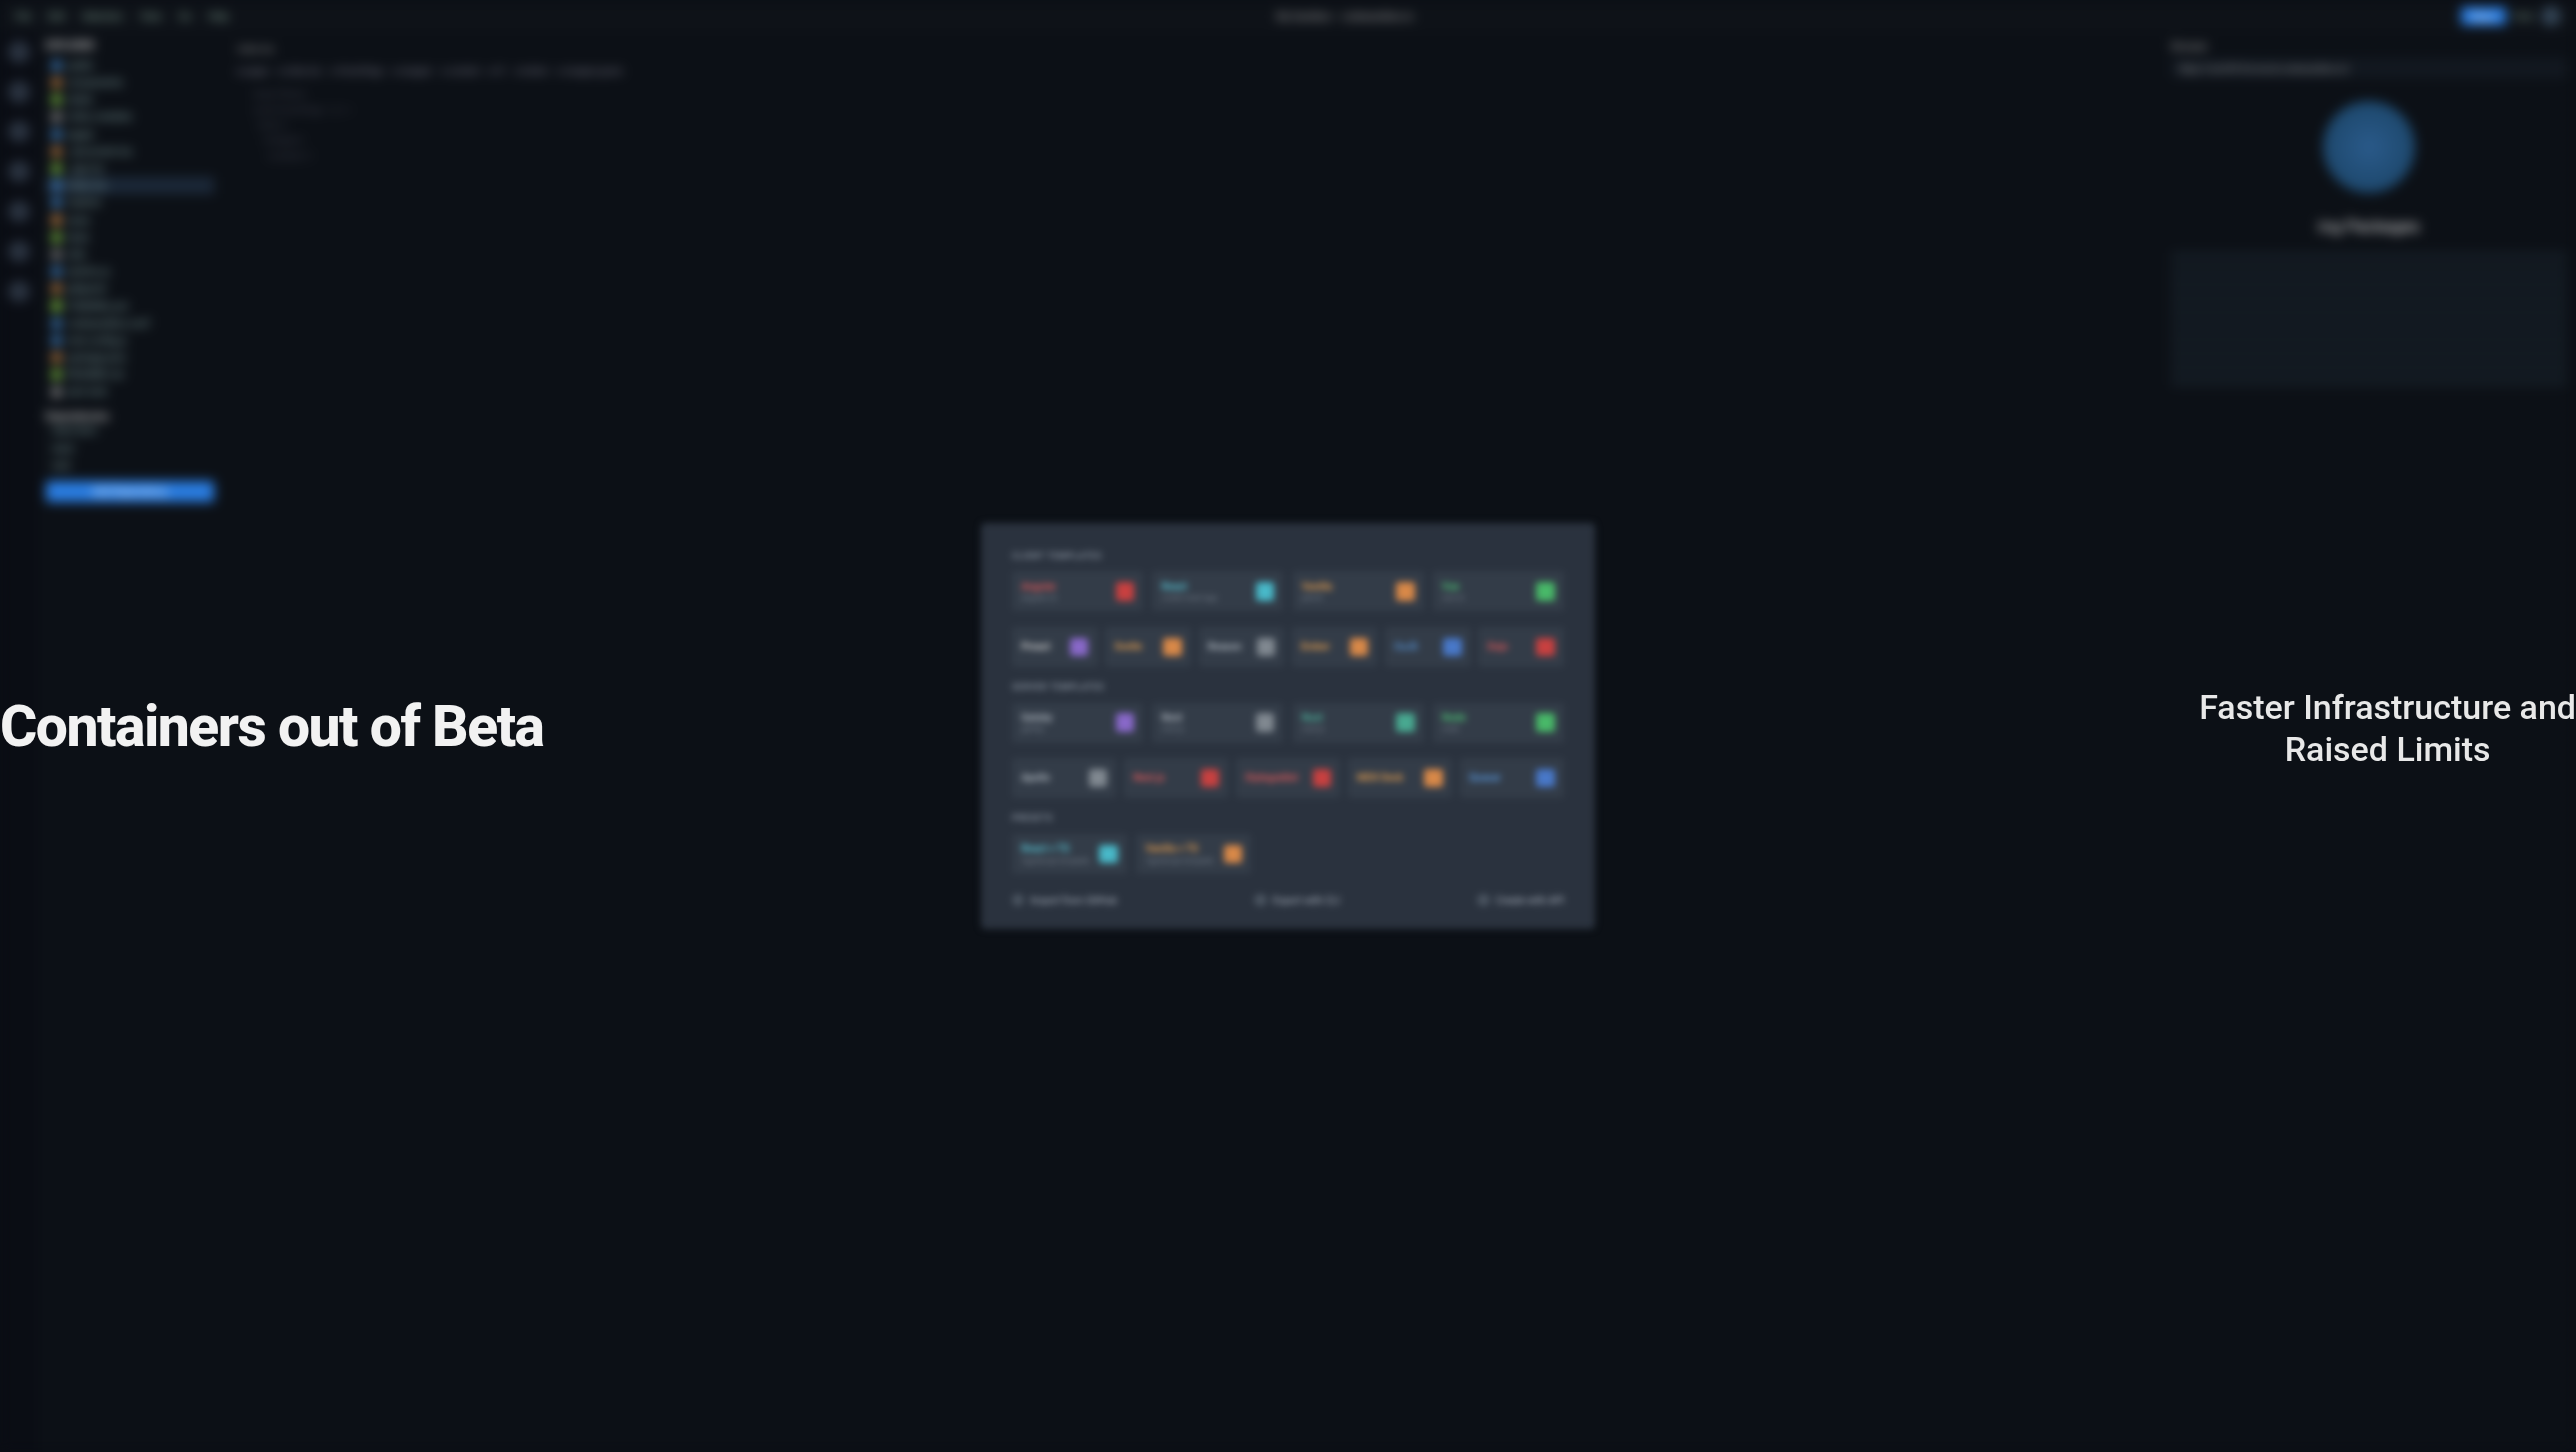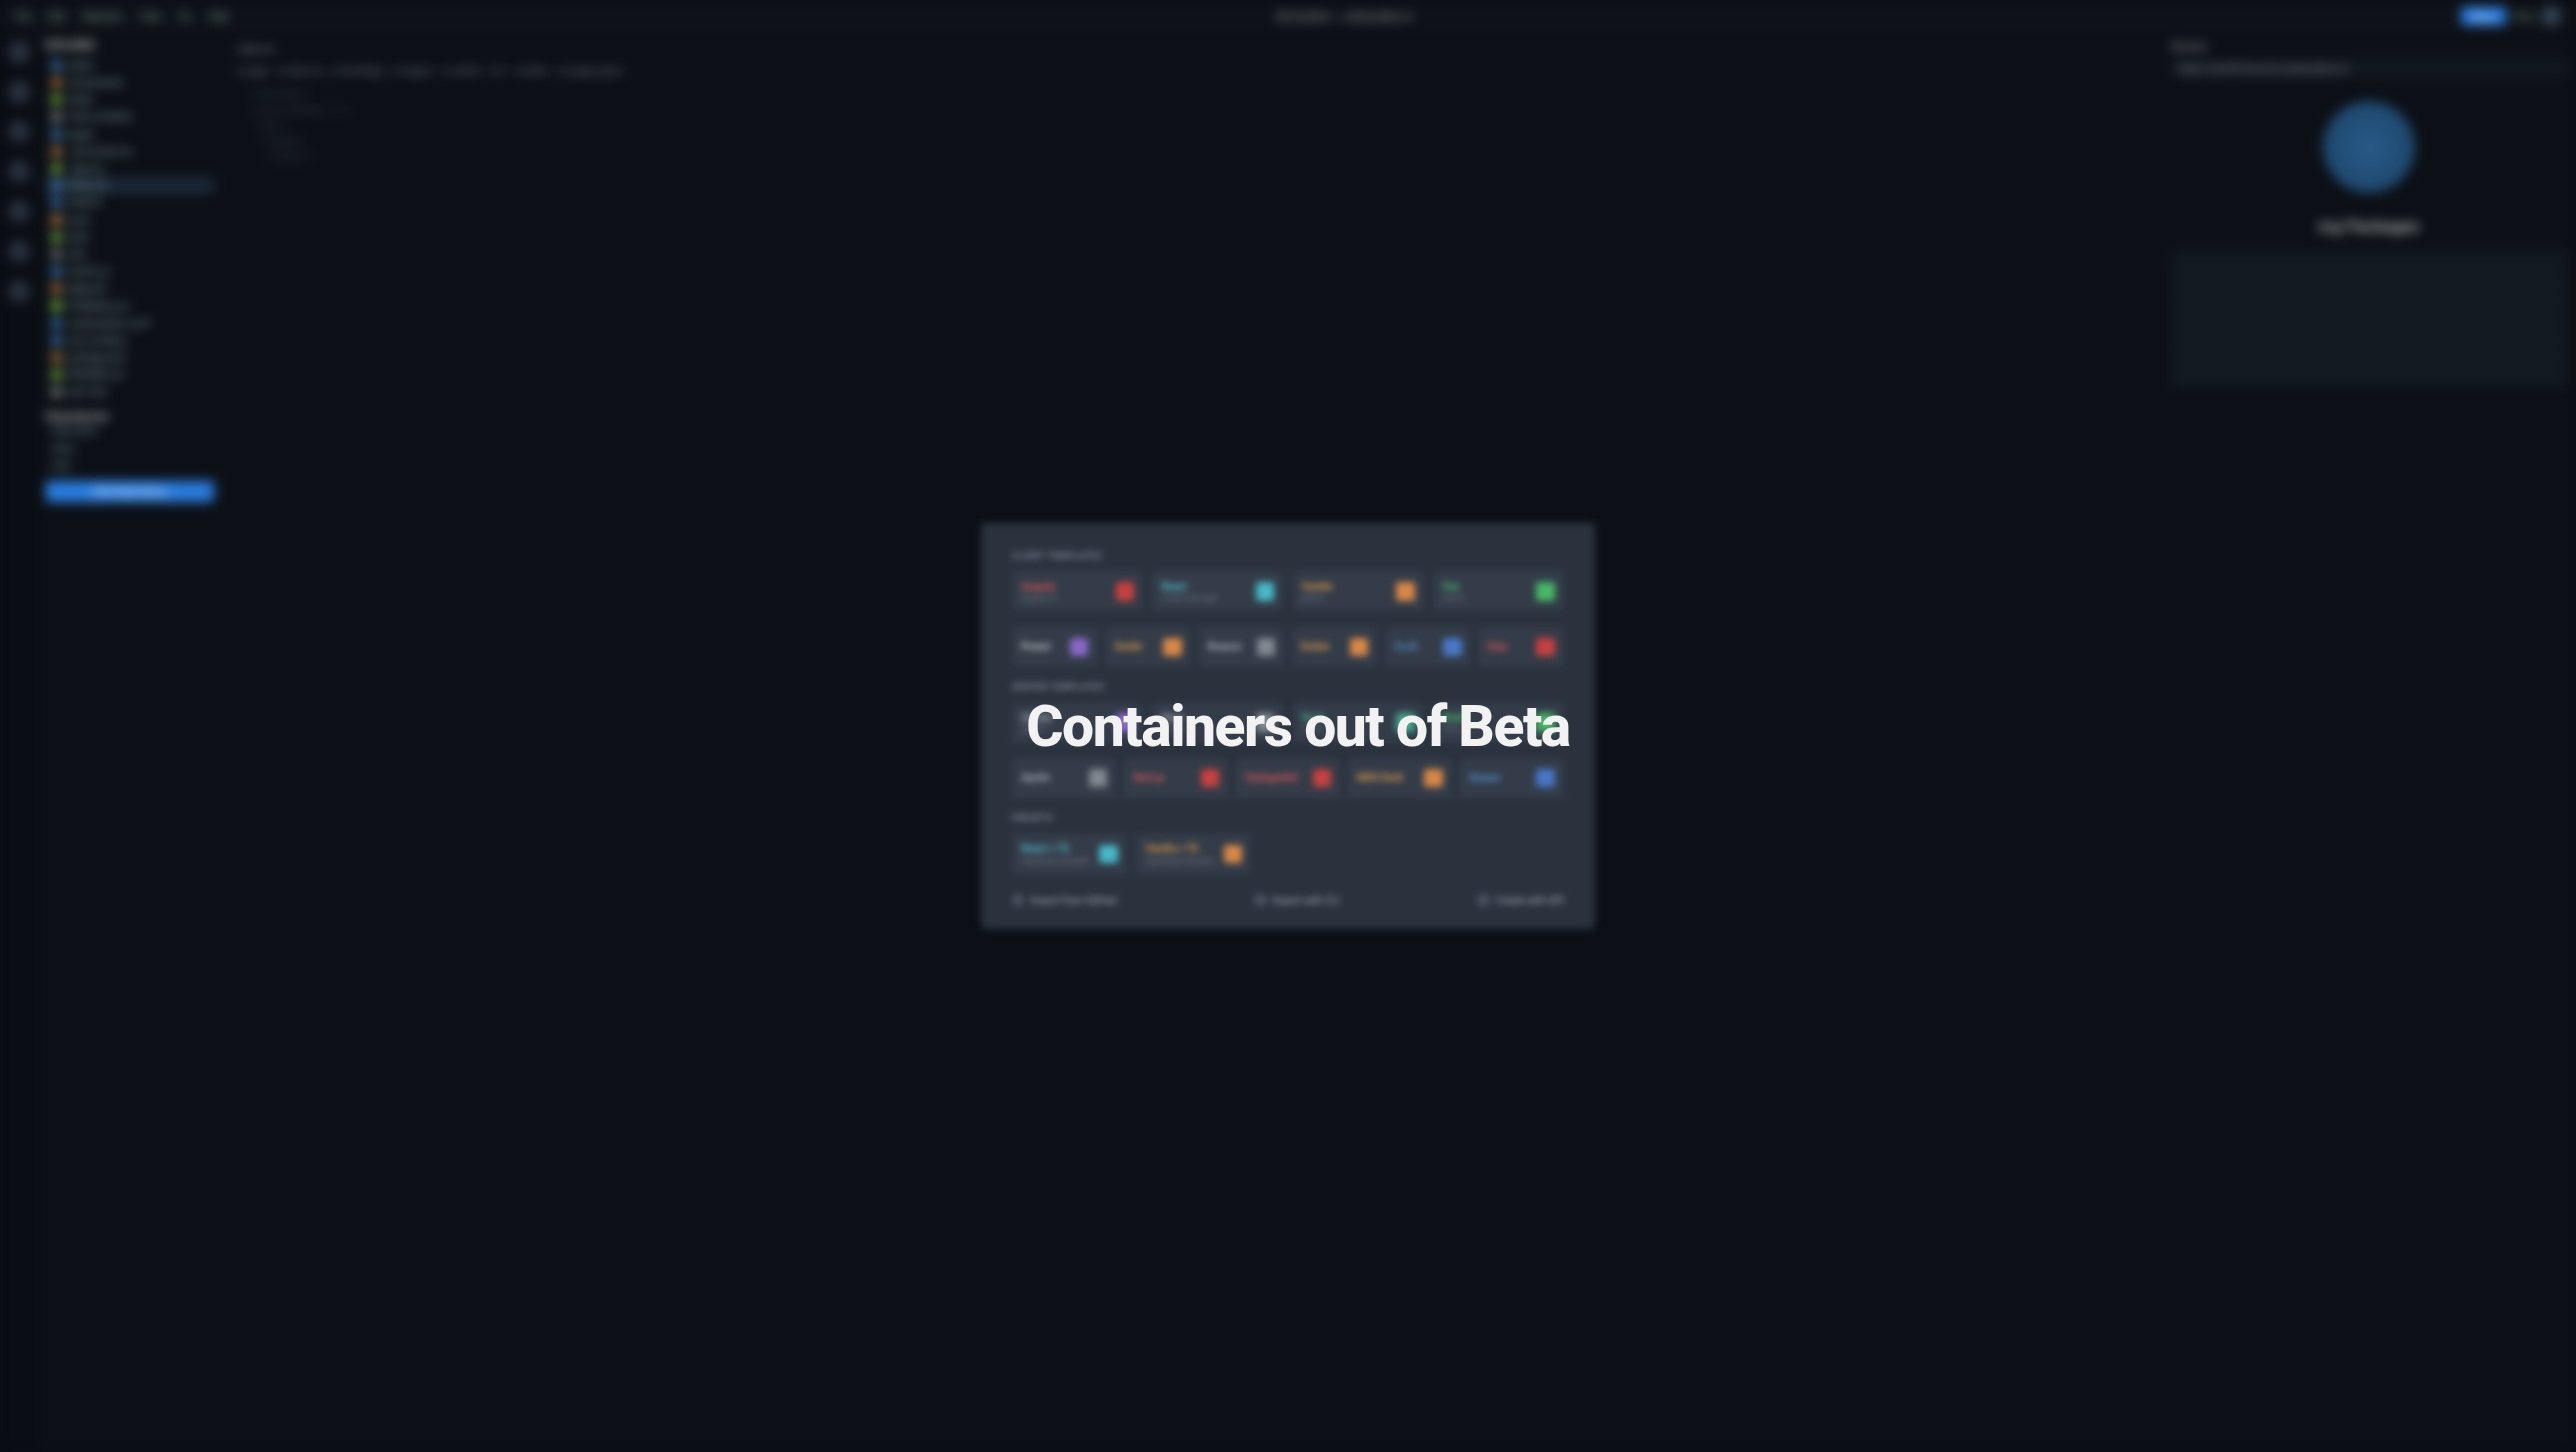--- a/index.html
+++ b/index.html
@@ -47,21 +47,21 @@
 .grid2 { display:grid; grid-template-columns:repeat(2,115px); gap:9.2px; margin-bottom:20px; }
 .card { background:#333c48; border-radius:3.1px; padding:7.7px 9.2px; display:flex; justify-content:space-between; align-items:center; min-height:40px; }
 .card .nm { font-size:10px; font-weight:600; }
 .card .sub { font-size:7.7px; color:#7a8490; margin-top:1.5px; }
 .card .ic { width:18.4px; height:18.4px; border-radius:3.1px; }
 .foot { display:flex; justify-content:space-between; font-size:10px; color:#a8b0bc; }
 .foot span { display:flex; gap:6.1px; align-items:center; }
 .foot .fi { width:12.3px; height:12.3px; border-radius:50%; background:#4a5460; }
 
 
-.headline { position:absolute; inset:0; display:flex; flex-direction:column; align-items:center; justify-content:center; pointer-events:none; z-index:20;padding-left:20px; }
+.headline { position:absolute; inset:0; display:flex; flex-direction:row; align-items:center; justify-content:space-between; pointer-events:none; z-index:20; }
 .headline h1 { font-size:57px; font-weight:800; color:#f2f2f2; letter-spacing:-1.5px; }
 .headline h2 { font-size:34px; font-weight:500; color:#e8e8e8; text-align:center; line-height:1.25; margin-top:4.6px; }
 
 
 .modal.blur { filter:blur(3.8px); }
 
 
 .c-red .nm{color:#e05a5a}.c-cyan .nm{color:#5ac8d8}.c-orange .nm{color:#e8a050}.c-green .nm{color:#50c878}.c-grey .nm{color:#b0b8c0}.c-blue .nm{color:#5a9ae0}.c-teal .nm{color:#50b8a0}
 .ic-red{background:#c84040}.ic-cyan{background:#48b8c8}.ic-orange{background:#d88848}.ic-green{background:#48b868}.ic-grey{background:#808890}.ic-blue{background:#4878c8}.ic-teal{background:#48a890}.ic-purple{background:#8868c8}
 </style>
@@ -402,14 +402,15 @@
       <span>
           <span class="fi"></span>
           <span>Create with API</span>
         </span>
     </div>
   </div>
 </div>
 
 <div class="headline">
   <h1>Containers out of Beta</h1>
+  <h2 id="subtitle">Faster Infrastructure and<br>Raised Limits</h2>
 </div>
 
 
 </body></html>

